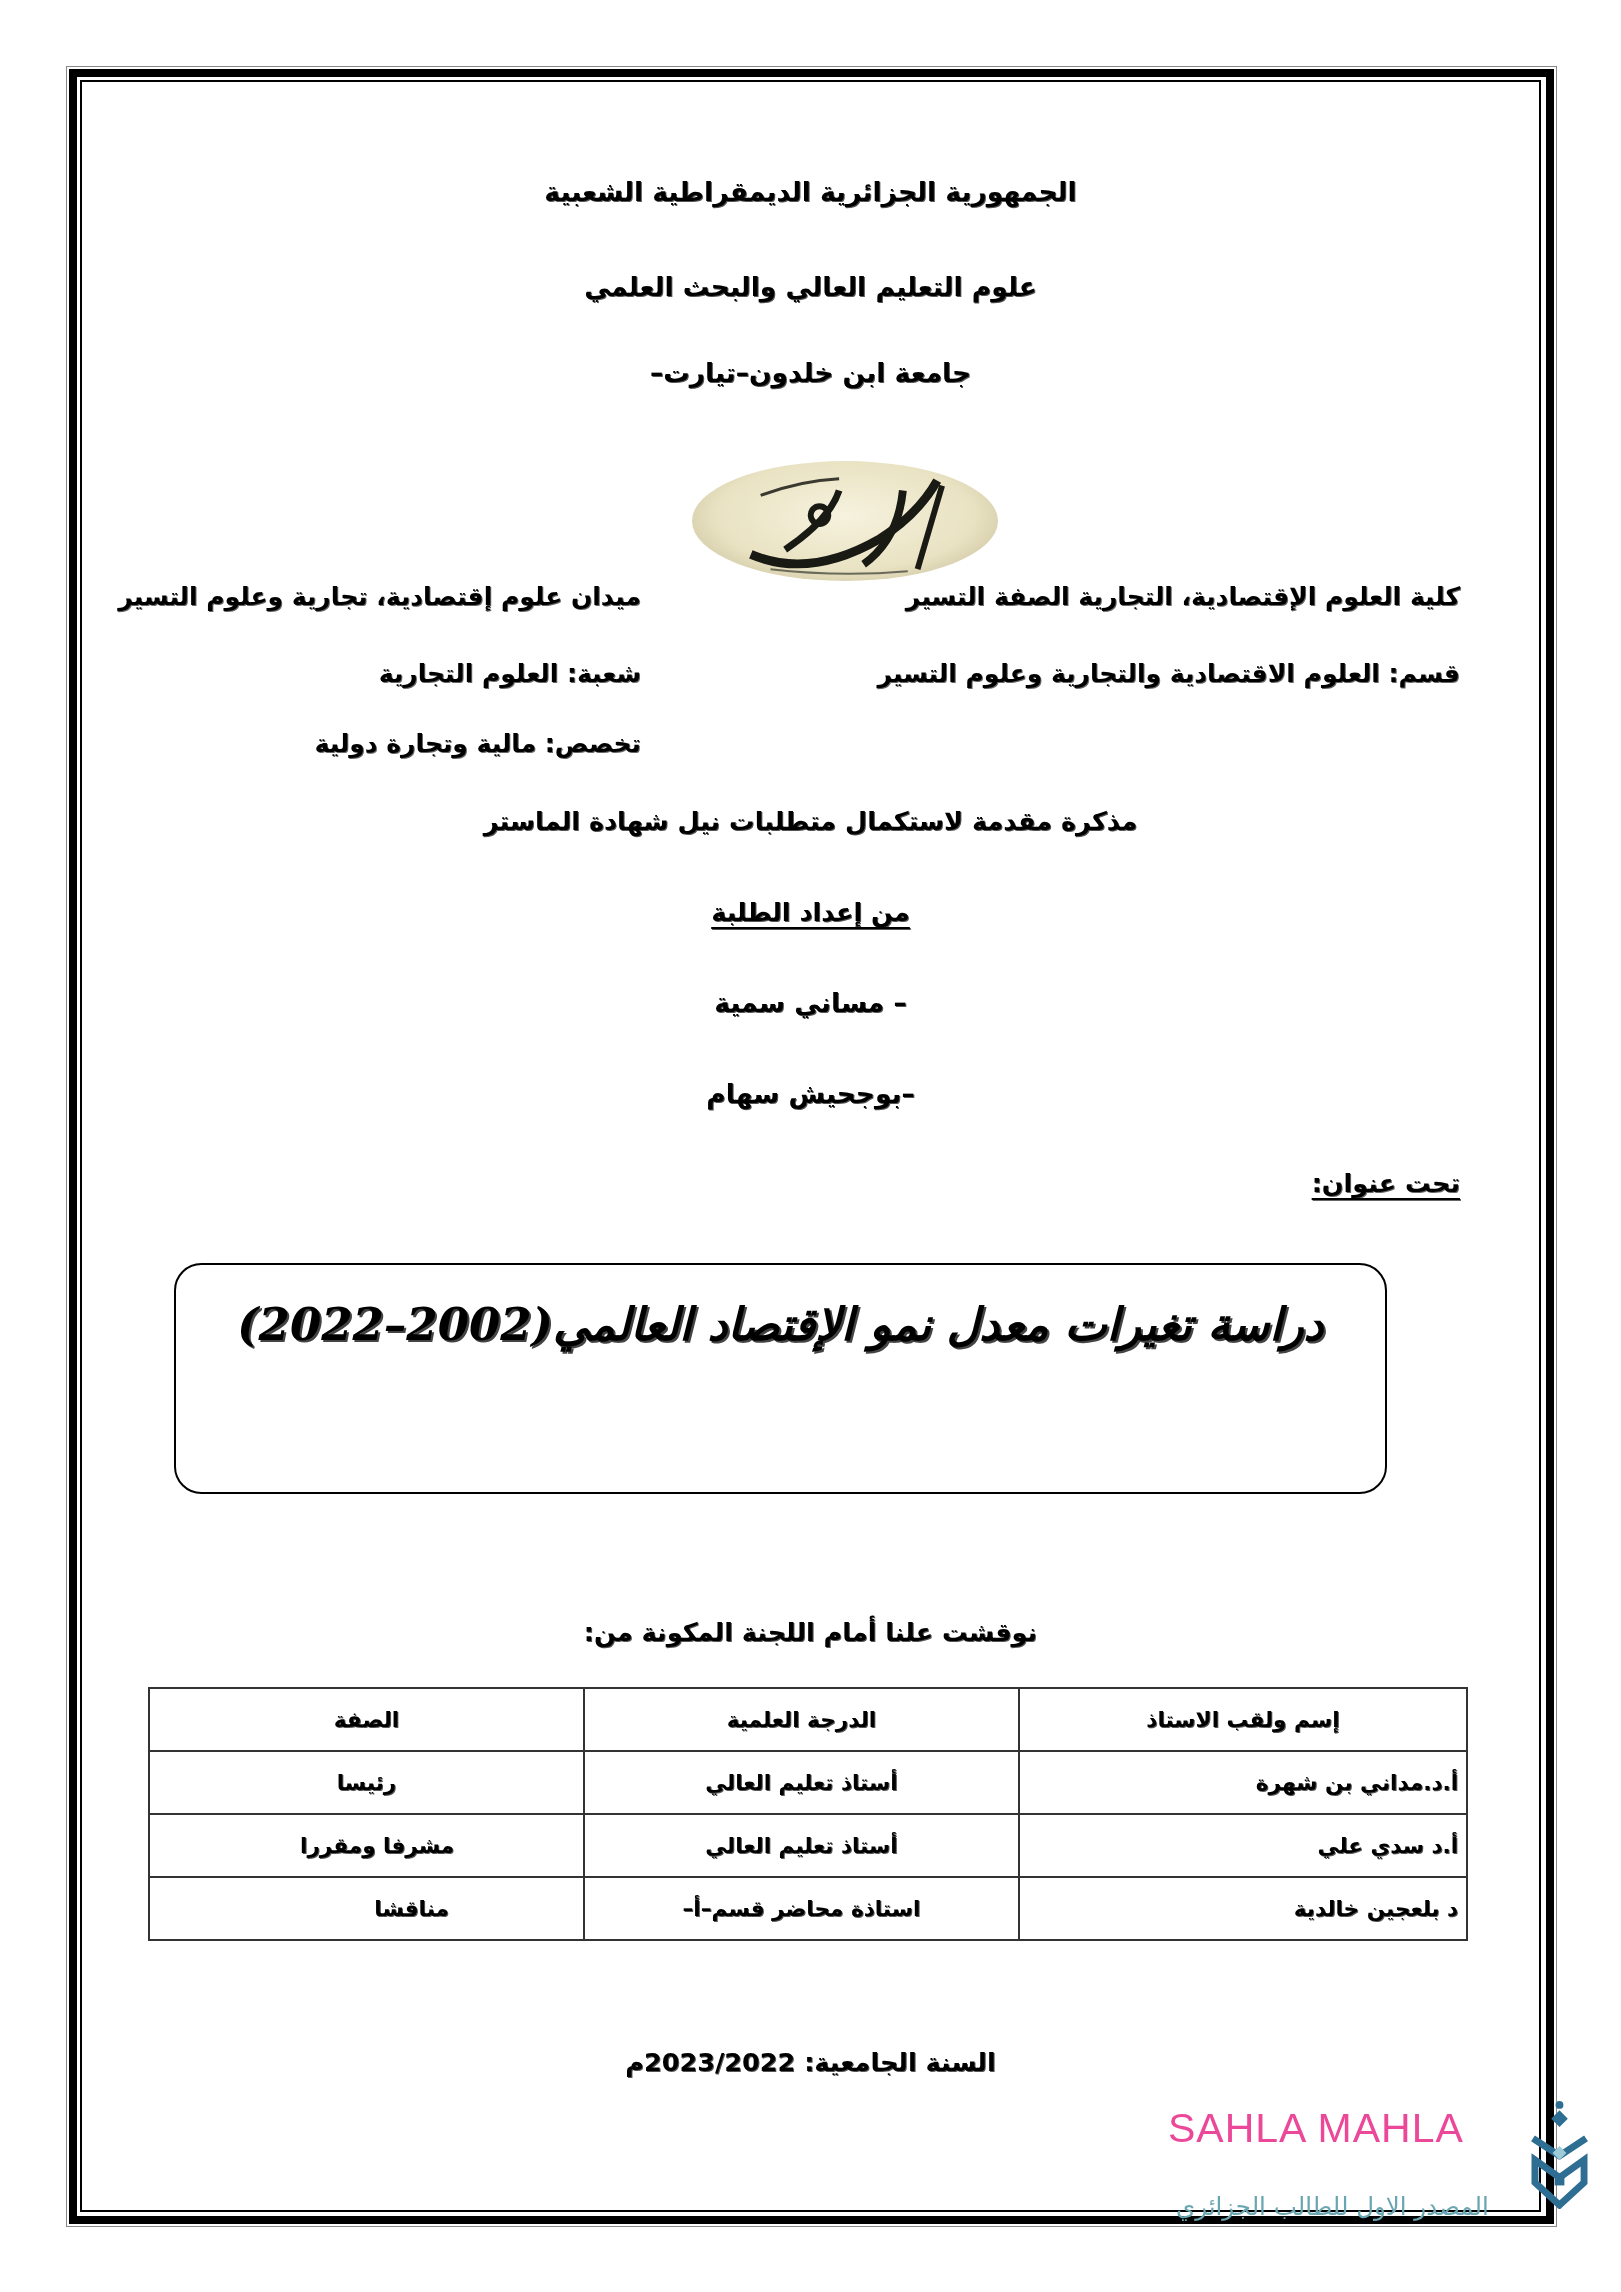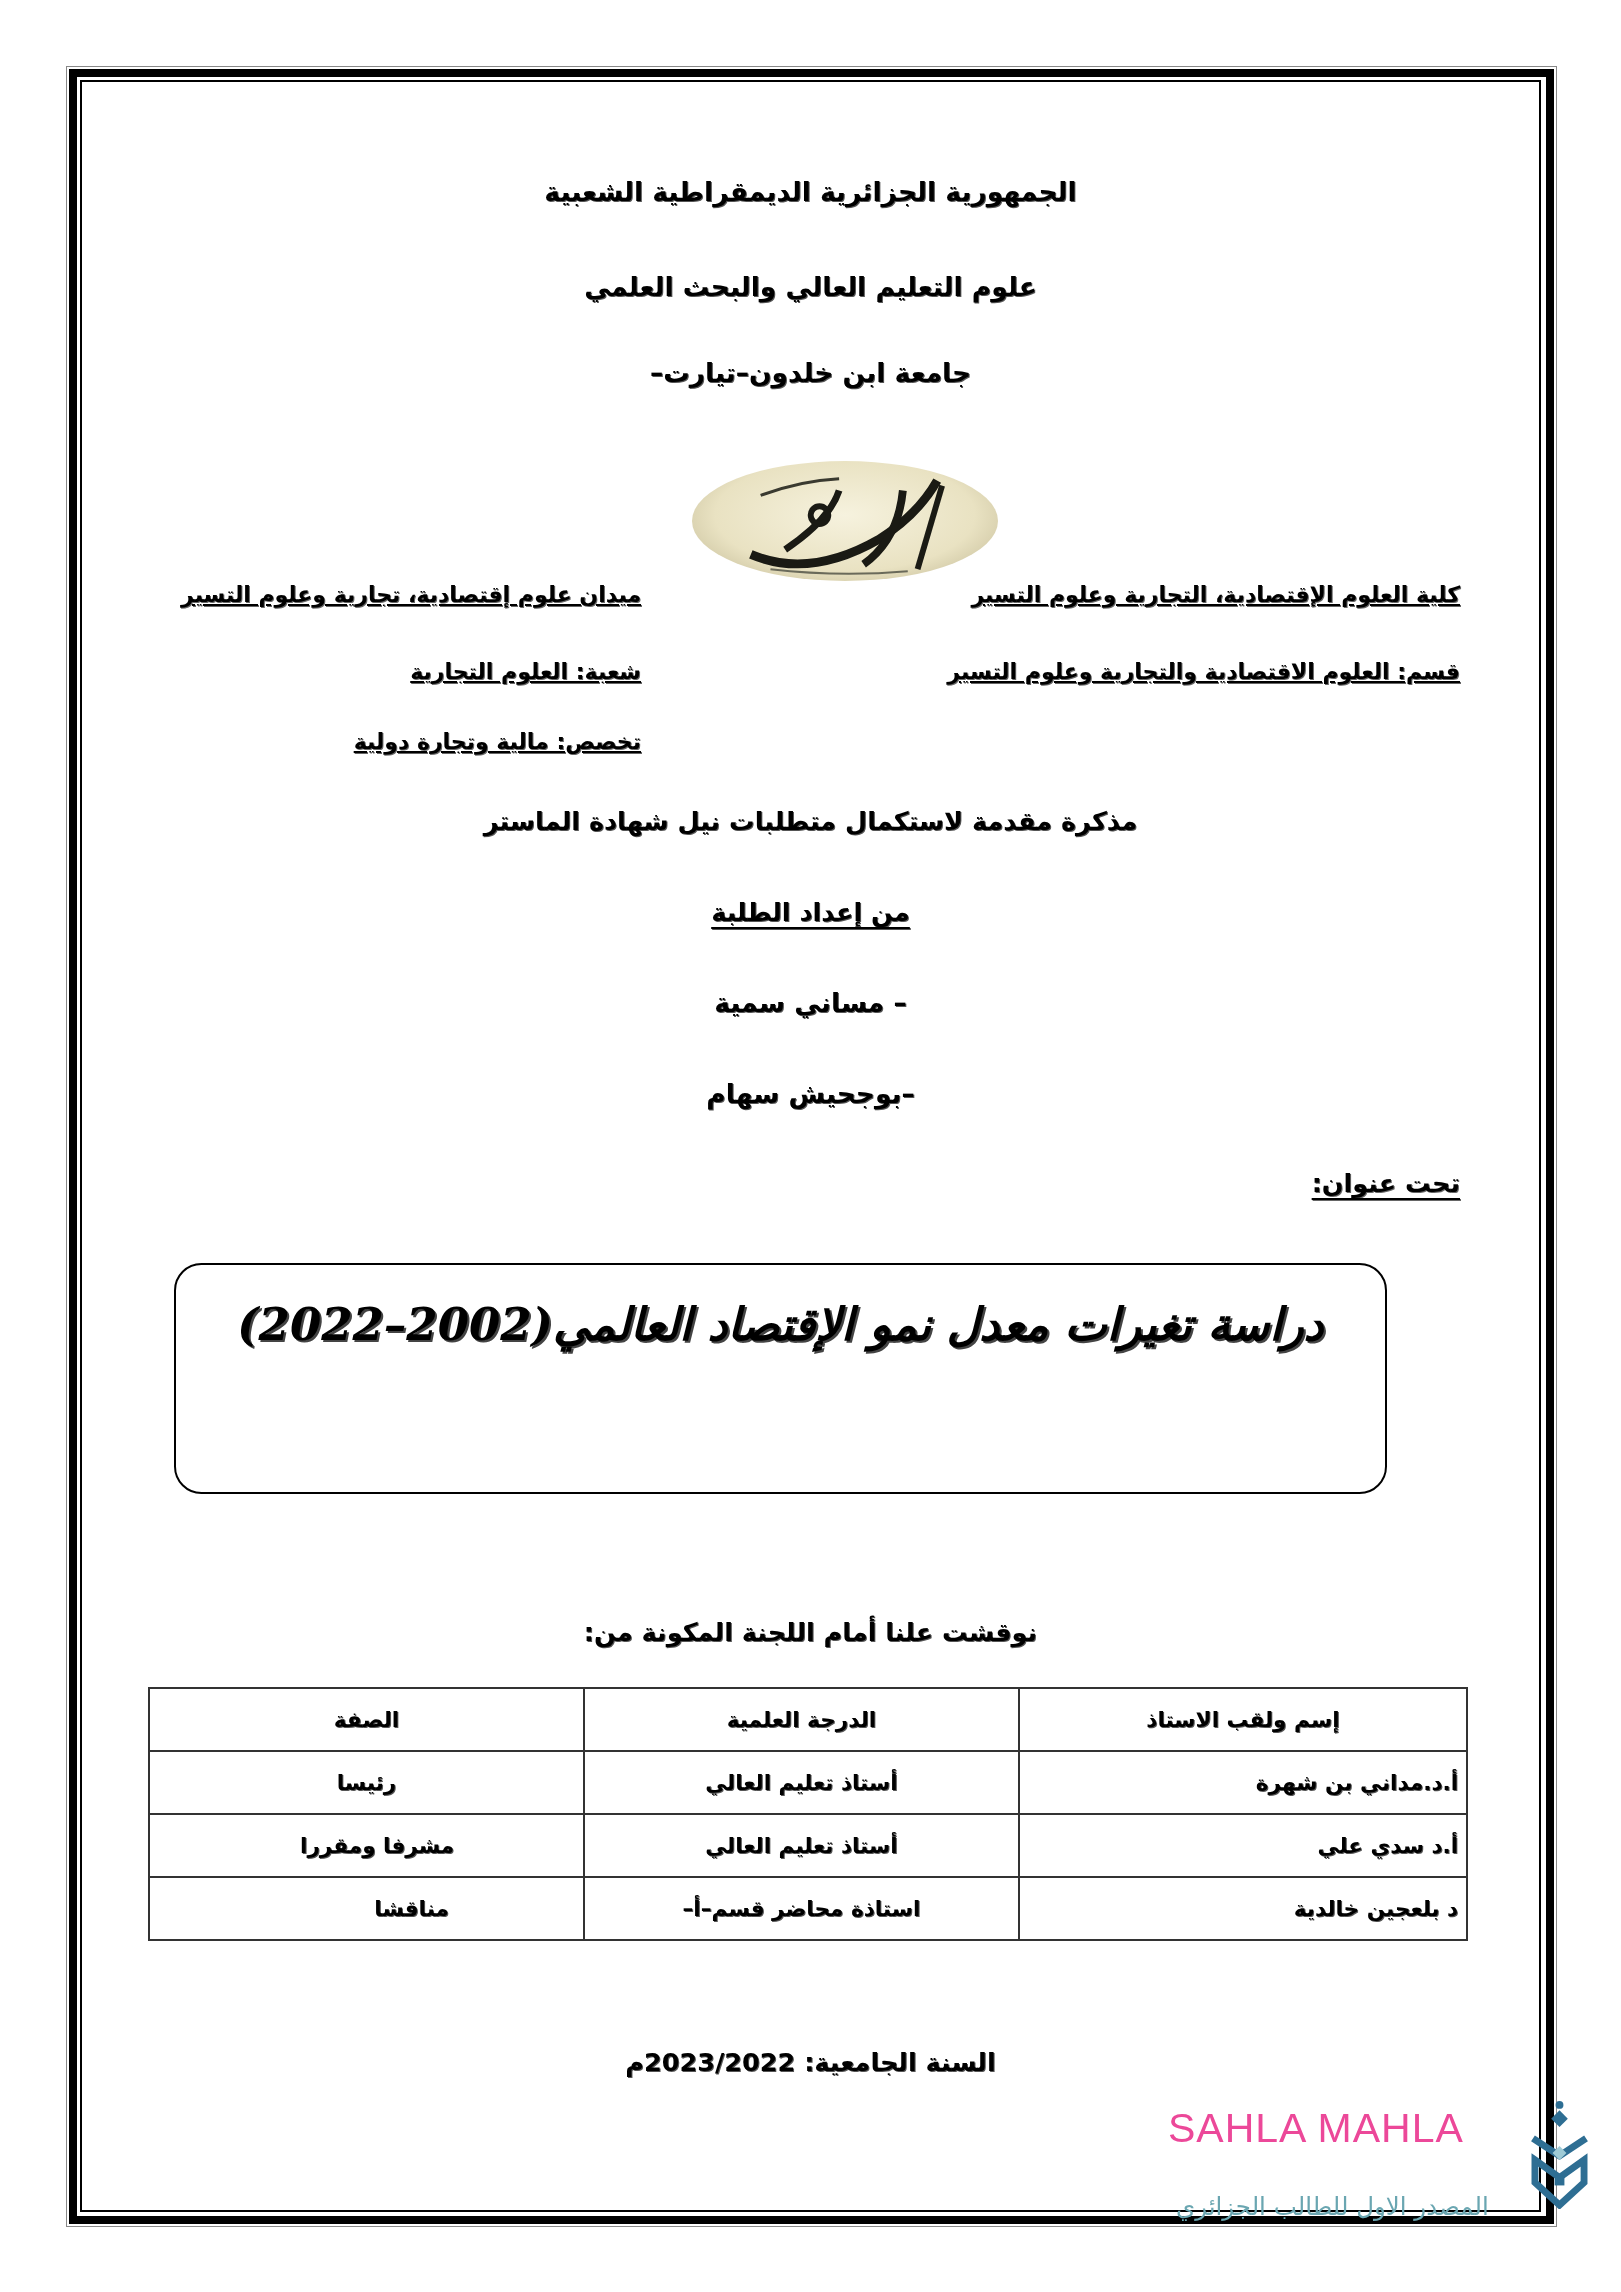--- a/index.html
+++ b/index.html
@@ -7,22 +7,22 @@
        font-family:"DejaVu Sans","Liberation Sans",sans-serif;color:#000;}
   .frame-outer{position:absolute;left:66px;top:66px;width:1491px;height:2161px;
        border:1px solid #888;box-sizing:border-box;}
   .frame-thick{position:absolute;left:69px;top:69px;width:1485px;height:2155px;
        border:8.8px solid #000;box-sizing:border-box;}
   .frame-inner{position:absolute;left:80px;top:80px;width:1461px;height:2132px;
        border:2px solid #000;box-sizing:border-box;}
   .line{position:absolute;left:0;width:1621px;text-align:center;direction:rtl;
         font-weight:bold;text-shadow:1px 1px 0 #555;}
   .h1{font-size:26.5px;}
-  .abs{position:absolute;direction:rtl;font-weight:bold;font-size:22px;
-       white-space:nowrap;text-shadow:1px 1px 0 #666;text-decoration:underline;}
+  .abs{position:absolute;direction:rtl;font-weight:bold;font-size:25px;
+       white-space:nowrap;text-shadow:1px 1px 0 #666;}
   .logo{position:absolute;left:692px;top:461px;width:306px;height:120px;border-radius:50%;
         background:radial-gradient(ellipse at 50% 45%,#f6f2de 0%,#e9e2c2 60%,#b9b08a 100%);
         overflow:hidden;}
   .logo svg{width:100%;height:100%;}
   .u{text-decoration:underline;text-underline-offset:5.9px;}
   .title-box{position:absolute;left:174px;top:1263px;width:1213px;height:231px;
        border:2px solid #000;border-radius:27.4px;box-sizing:border-box;}
   .title-text{position:absolute;left:0;right:0;top:33px;text-align:center;direction:rtl;
        font-family:"DejaVu Serif",serif;font-style:italic;font-weight:bold;font-size:45px;
        text-shadow:2px 2px 0 #444;}
@@ -54,21 +54,21 @@
     <path d="M60 95 Q120 120 190 80 Q230 55 250 20" stroke="#1a1a14" stroke-width="9" fill="none"></path>
     <path d="M95 90 Q140 60 150 30" stroke="#1a1a14" stroke-width="7" fill="none"></path>
     <path d="M175 105 Q210 80 215 30" stroke="#1a1a14" stroke-width="8" fill="none"></path>
     <path d="M230 110 L255 25" stroke="#1a1a14" stroke-width="6" fill="none"></path>
     <circle cx="130" cy="55" r="9" fill="none" stroke="#1a1a14" stroke-width="6"></circle>
     <path d="M70 35 Q110 20 150 18" stroke="#3a3a30" stroke-width="3" fill="none"></path>
     <path d="M80 110 Q150 118 220 112" stroke="#6a6a5a" stroke-width="2" fill="none"></path>
   </svg>
 </div>
 
-<div class="abs" style="right:161px;top:582px">كلية العلوم الإقتصادية، التجارية وعلوم التسير</div>
+<div class="abs" style="right:161px;top:582px">كلية العلوم الإقتصادية، التجارية الصفة التسير</div>
 <div class="abs" style="right:980px;top:582px">ميدان علوم إقتصادية، تجارية وعلوم التسير</div>
 <div class="abs" style="right:161px;top:659px">قسم: العلوم الاقتصادية والتجارية وعلوم التسير</div>
 <div class="abs" style="right:980px;top:659px">شعبة:  العلوم التجارية</div>
 <div class="abs" style="right:980px;top:729px">تخصص: مالية وتجارة دولية</div>
 
 <div class="line" style="top:806px;font-size:25.5px">مذكرة مقدمة لاستكمال متطلبات نيل شهادة الماستر</div>
 <div class="line" style="top:897px;font-size:25.5px"><span class="u">من إعداد الطلبة</span></div>
 <div class="line" style="top:987px;font-size:26.5px">– مساني سمية</div>
 <div class="line" style="top:1078px;font-size:26.5px">–بوجحيش سهام</div>
 <div class="abs u" style="right:161px;top:1168px;font-size:25.5px">تحت عنوان:</div>

